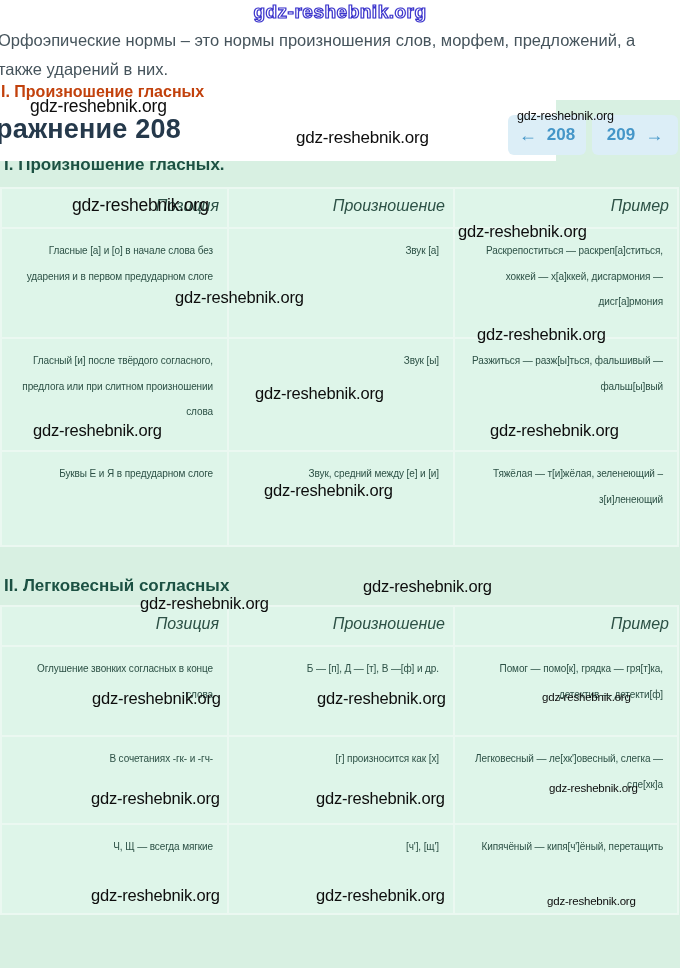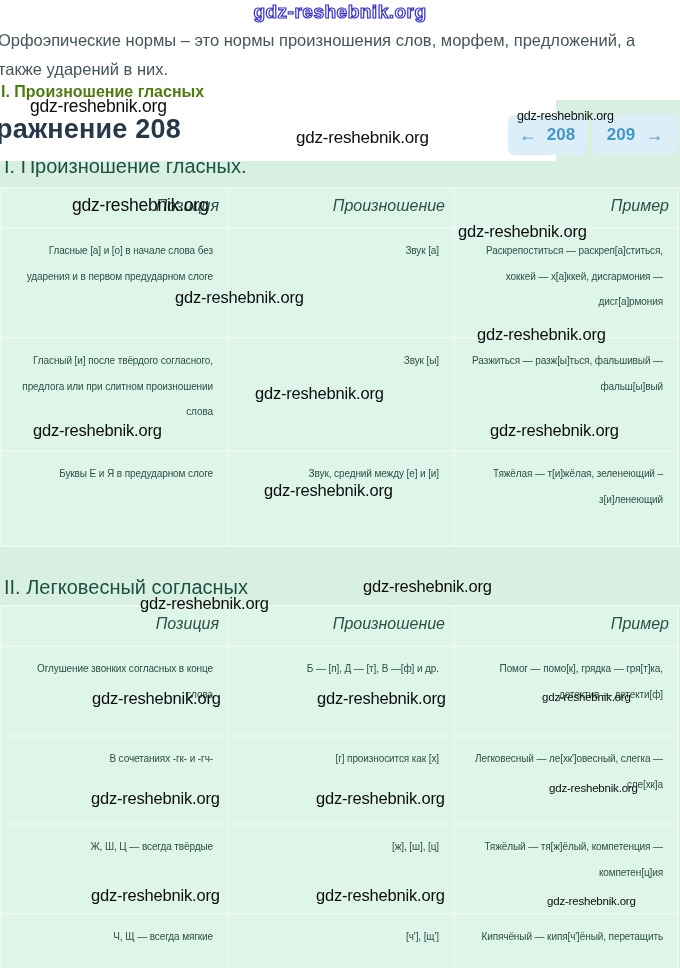--- a/index.html
+++ b/index.html
@@ -18,41 +18,41 @@
     font-size:19px; font-weight:700; color:#ffffff;
     -webkit-text-stroke:1.2px #3c35cc; text-shadow:0 0 1px #3c35cc;
     z-index:3; letter-spacing:0.5px;
   }
   .intro {
     position:absolute; top:26px; left:-2px; width:684px;
     font-size:16.5px; line-height:29px; color:#46545c; z-index:1;
   }
   .peek {
     position:absolute; top:83px; left:1px;
-    font-size:16px; font-weight:700; color:#4d7c0f; z-index:1;
+    font-size:16px; font-weight:700; color:#c2410c; z-index:1;
   }
   .band {
     position:absolute; top:100px; left:0; width:556px; height:61px;
     background:#ffffff; z-index:2;
   }
   .band .title {
     position:absolute; left:-4px; top:14px;
     font-size:27px; font-weight:700; color:#25394b; letter-spacing:0.2px;
   }
   .nav-btn {
     position:absolute; top:15px; height:40px; border:none; border-radius:6px;
     background:#dceef7; color:#4596c8; font-size:17px; font-weight:600;
     display:flex; align-items:center; justify-content:center; gap:10px;
     font-family:"Liberation Sans", sans-serif; cursor:pointer; z-index:2;
   }
   .nav-prev { left:508px; width:78px; }
   .nav-next { left:592px; width:86px; }
   .nav-btn .arrow { font-size:18px; }
   .sec-heading {
-    position:absolute; left:4px; font-size:20px; font-weight:400;
+    position:absolute; left:4px; font-size:17px; font-weight:700;
     color:#1c5143; z-index:1; white-space:nowrap;
   }
   .sec1 { top:155px; }
   .sec2 { top:576px; }
   table {
     position:absolute; left:0; width:677px; border-collapse:collapse;
     table-layout:fixed; z-index:1;
   }
   #table1 { top:187px; }
   #table2 { top:605px; }
@@ -171,25 +171,20 @@
       <td>Оглушение звонких согласных в конце слова</td>
       <td>Б — [п], Д — [т], В —[ф] и др.</td>
       <td>Помог — помо[к], грядка — гря[т]ка, детектив — детекти[ф]</td>
     </tr>
     <tr style="height:88px">
       <td>В сочетаниях -гк- и -гч-</td>
       <td>[г] произносится как [х]</td>
       <td>Легковесный — ле[хк']овесный, слегка — сле[хк]а</td>
     </tr>
     <tr style="height:90px">
-      <td>Ж, Ш, Ц — всегда твёрдые</td>
-      <td>[ж], [ш], [ц]</td>
-      <td>Тяжёлый — тя[ж]ёлый, компетенция — компетен[ц]ия</td>
-    </tr>
-    <tr style="height:90px">
       <td>Ч, Щ — всегда мягкие</td>
       <td>[ч'], [щ']</td>
       <td>Кипячёный — кипя[ч']ёный, перетащить</td>
     </tr>
   </tbody>
     </table>
 
   <span class="wm w2">gdz-reshebnik.org</span>
   <span class="wm w3">gdz-reshebnik.org</span>
   <span class="wm w4">gdz-reshebnik.org</span>

